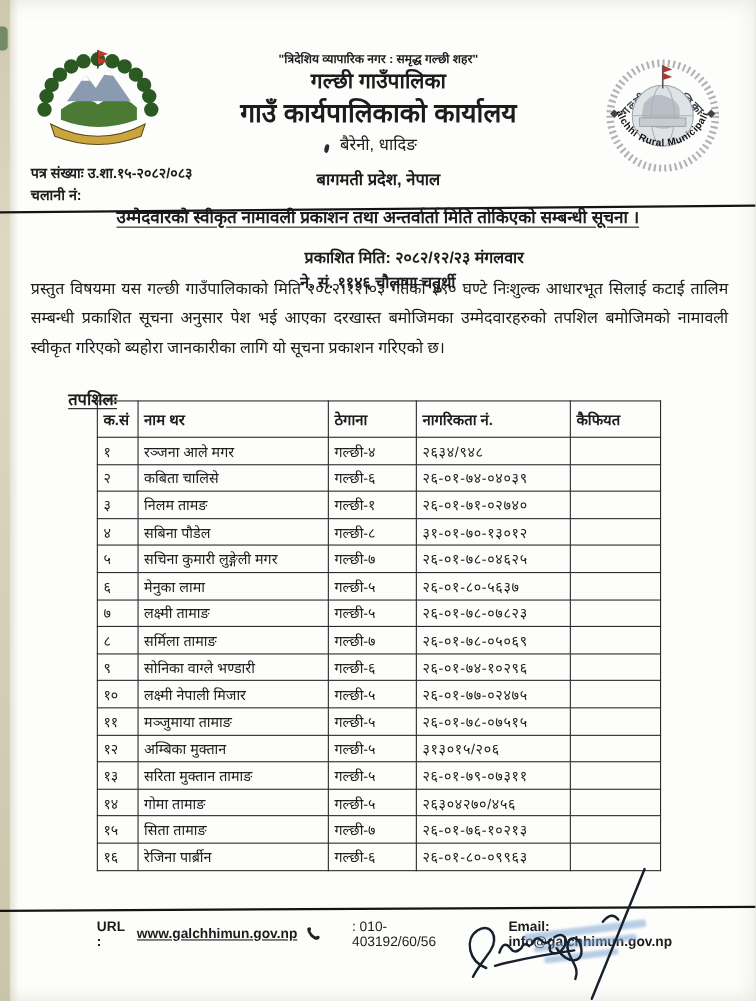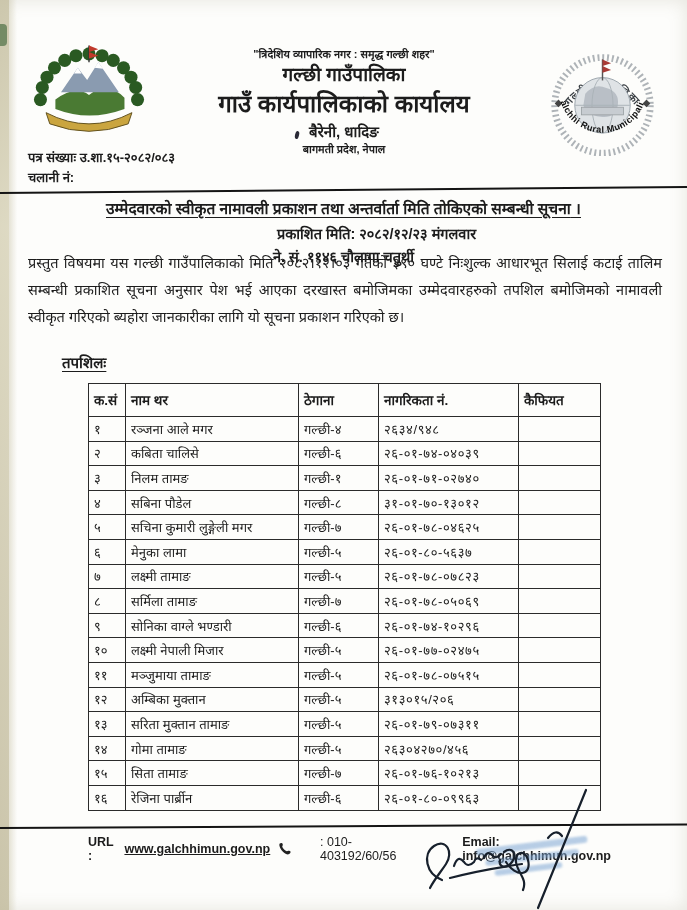--- a/index.html
+++ b/index.html
@@ -10,35 +10,35 @@
   .edge-left{position:absolute;left:0;top:0;width:9px;height:100%;
              background:linear-gradient(180deg,#c6c0a2,#d9d4ba 25%,#cfc9ae 60%,#c3bc9e);opacity:.85;}
   .edge-left-fade{position:absolute;left:9px;top:0;width:8px;height:100%;
              background:linear-gradient(90deg,rgba(190,184,150,.35),rgba(255,255,255,0));}
   .corner-blob{position:absolute;left:0;top:24px;width:7px;height:22px;background:#5d7a52;border-radius:0 4px 4px 0;opacity:.8;}
   .header-center{position:absolute;top:48px;left:148px;width:392px;text-align:center;line-height:1.25;}
   .slogan{font-size:11px;font-weight:bold;}
   .local-govt{font-size:11px;font-weight:bold;margin-top:2px;}
   .muni{font-size:19px;font-weight:bold;margin-top:1px;}
   .office{font-size:24px;font-weight:bold;margin-top:2px;}
-  .place{font-size:15px;font-weight:bold;margin-top:4px;}
-  .province{font-size:11px;font-weight:bold;margin-top:2px;}
+  .place{font-size:15px;font-weight:normal;margin-top:4px;}
+  .province{font-size:15px;font-weight:bold;margin-top:14px;}
   .emblem{position:absolute;left:33px;top:40px;}
   .seal{position:absolute;left:545px;top:46px;}
   .letter-meta{position:absolute;left:28px;top:148px;font-size:13px;font-weight:bold;line-height:1.55;}
   .stray-mark{position:absolute;left:295px;top:131px;width:4px;height:8px;background:#2a2a36;border-radius:50% 50% 40% 60%;transform:rotate(14deg);}
   .divider{position:absolute;left:0;top:192px;width:687px;border-top:2.5px solid #141414;transform:rotate(-0.5deg);transform-origin:left center;}
-  .title{position:absolute;top:197px;left:0;width:100%;text-align:center;font-size:15.5px;font-weight:bold;}
+  .title{position:absolute;top:186px;left:0;width:100%;text-align:center;font-size:15.5px;font-weight:bold;}
   .title span{text-decoration:underline;text-underline-offset:3px;}
   .pub-date{position:absolute;top:223px;left:0;width:100%;text-align:center;font-size:14.5px;font-weight:bold;padding-left:33px;}
   .sambat{position:absolute;top:246px;left:0;width:100%;text-align:center;font-size:14.5px;font-weight:bold;}
   .body-para{position:absolute;top:250px;left:28px;width:634px;font-size:14.5px;line-height:27px;
              text-align:justify;text-align-last:left;}
   .tapashil{position:absolute;top:352px;left:62px;font-size:15px;font-weight:bold;text-decoration:underline;text-underline-offset:3px;}
-  table.list{position:absolute;top:383px;left:88px;border-collapse:collapse;table-layout:fixed;width:512px;}
+  table.list{position:absolute;top:364px;left:88px;border-collapse:collapse;table-layout:fixed;width:512px;}
   table.list th,table.list td{border:1px solid #2b2b2b;padding:1px 5px;font-size:13px;overflow:hidden;white-space:nowrap;}
   table.list th{height:30px;text-align:left;vertical-align:middle;font-size:13.5px;}
   table.list td{height:21.6px;vertical-align:middle;}
   .c0{width:37px;}.c1{width:173px;}.c2{width:80px;}.c3{width:140px;}.c4{width:82px;}
   td.c3{letter-spacing:.6px;}
   .footer-line{position:absolute;left:0;top:827px;width:687px;border-top:2.5px solid #141414;transform:rotate(-0.3deg);transform-origin:left center;}
   .footer-row{position:absolute;top:835px;left:88px;width:560px;font-size:12.5px;display:flex;align-items:center;}
   .url-label{font-weight:bold;}
   .url-link{font-weight:bold;text-decoration:underline;margin-left:4px;}
   .phone-icon{margin-left:8px;}

